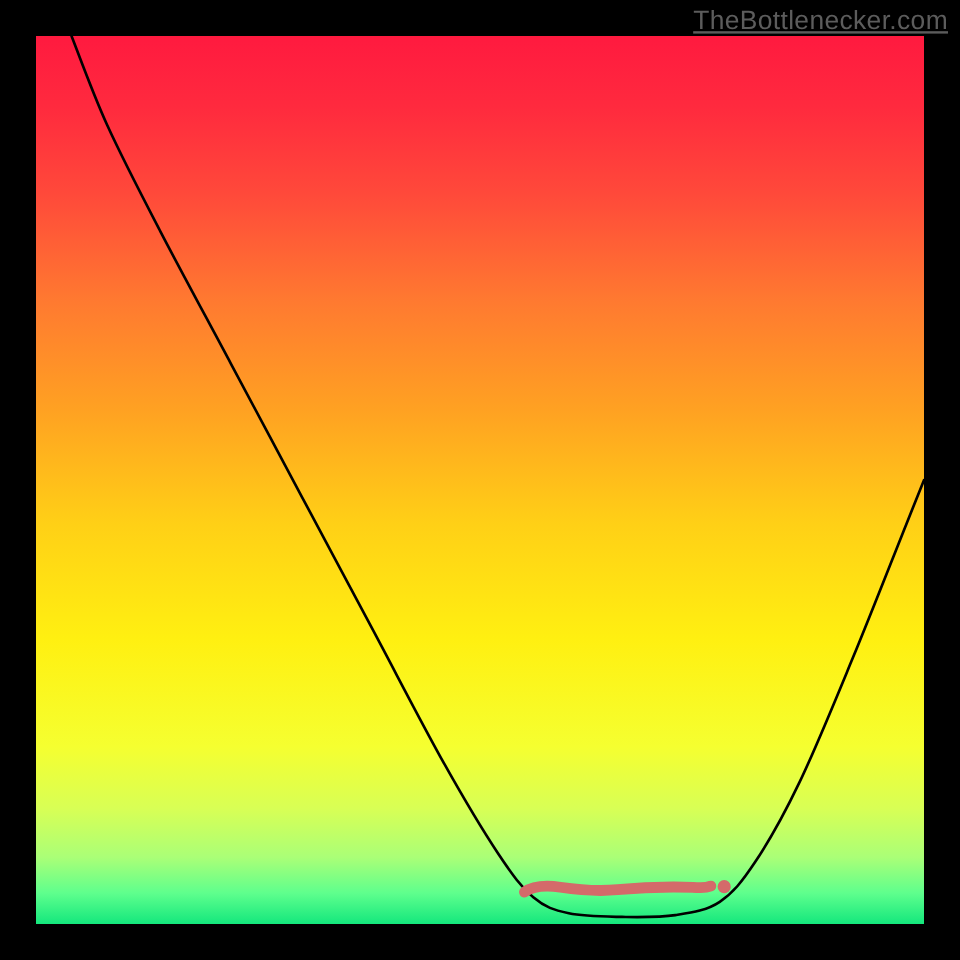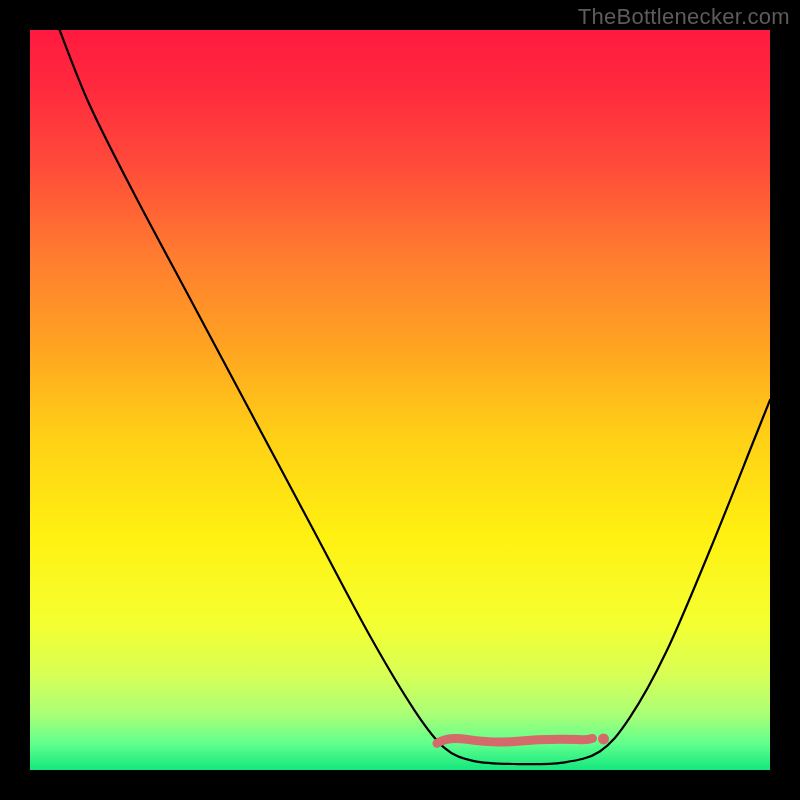--- a/index.html
+++ b/index.html
@@ -20,20 +20,21 @@
   .watermark {
     position: absolute;
     top: 4px;
     right: 10px;
     color: #5c5c5c;
     font-size: 22px;
     font-weight: 500;
     letter-spacing: 0.3px;
     z-index: 10;
     user-select: none;
+    text-decoration: underline;
   }
   svg.plot {
     position: absolute;
     left: 0;
     top: 0;
   }
 </style>
 </head>
 <body>
 

